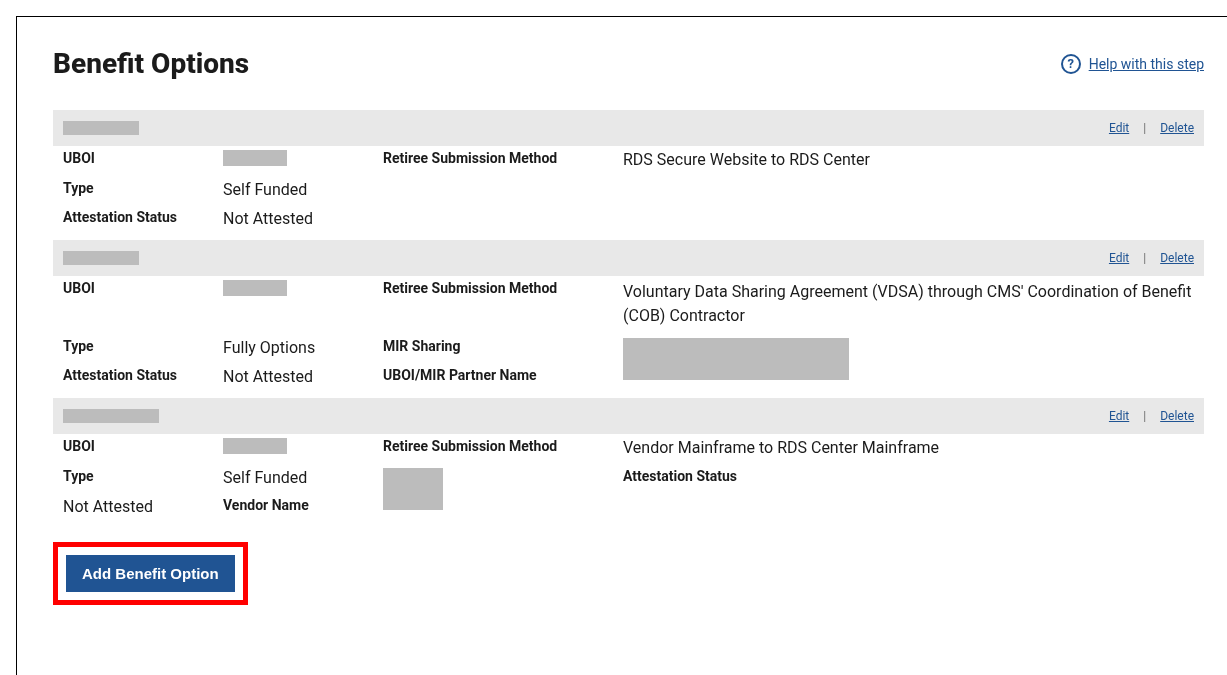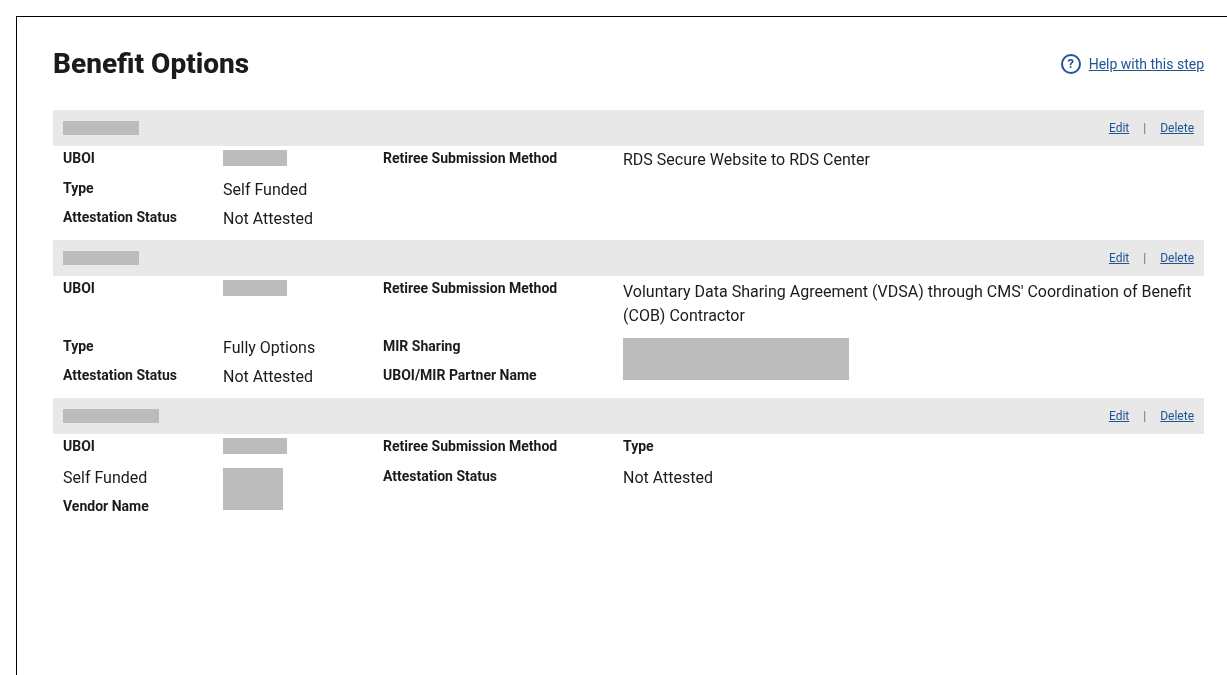--- a/index.html
+++ b/index.html
@@ -196,24 +196,28 @@
       <div class="option-actions">
         <a>Edit</a>
         <span class="sep">|</span>
         <a>Delete</a>
       </div>
     </div>
     <div class="option-body">
       <div class="label">UBOI</div>
       <div class="val"><span class="redact-val"></span></div>
       <div class="label">Retiree Submission Method</div>
+      <div class="val">Vendor Mainframe to RDS Center Mainframe</div>
 
       <div class="label">Type</div>
       <div class="val">Self Funded</div>
       <div class="val row-span-2"><span class="redact-small"></span></div>
 
       <div class="label">Attestation Status</div>
       <div class="val">Not Attested</div>
       <div class="label">Vendor Name</div>
     </div>
   </div>
 
+  <div class="btn-wrap">
+    <button class="add-btn">Add Benefit Option</button>
+  </div>
 </div>
 
 </body></html>

